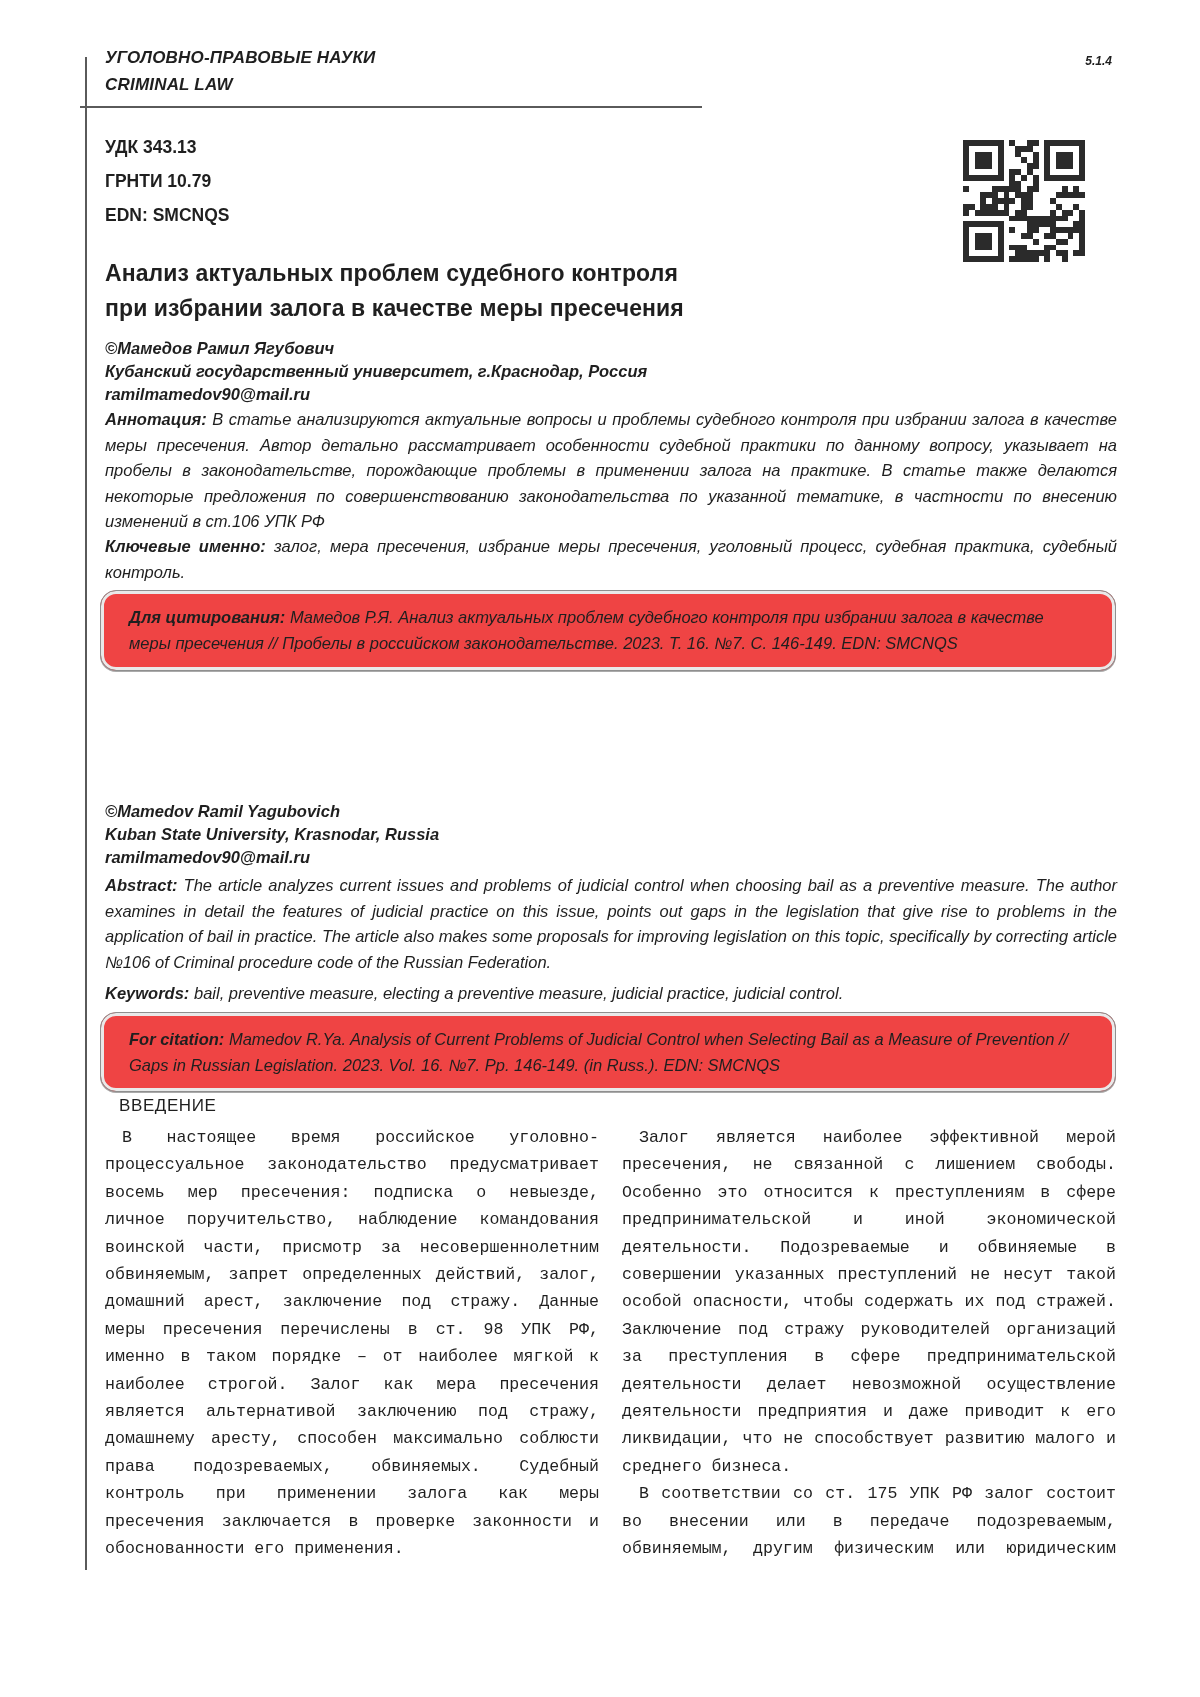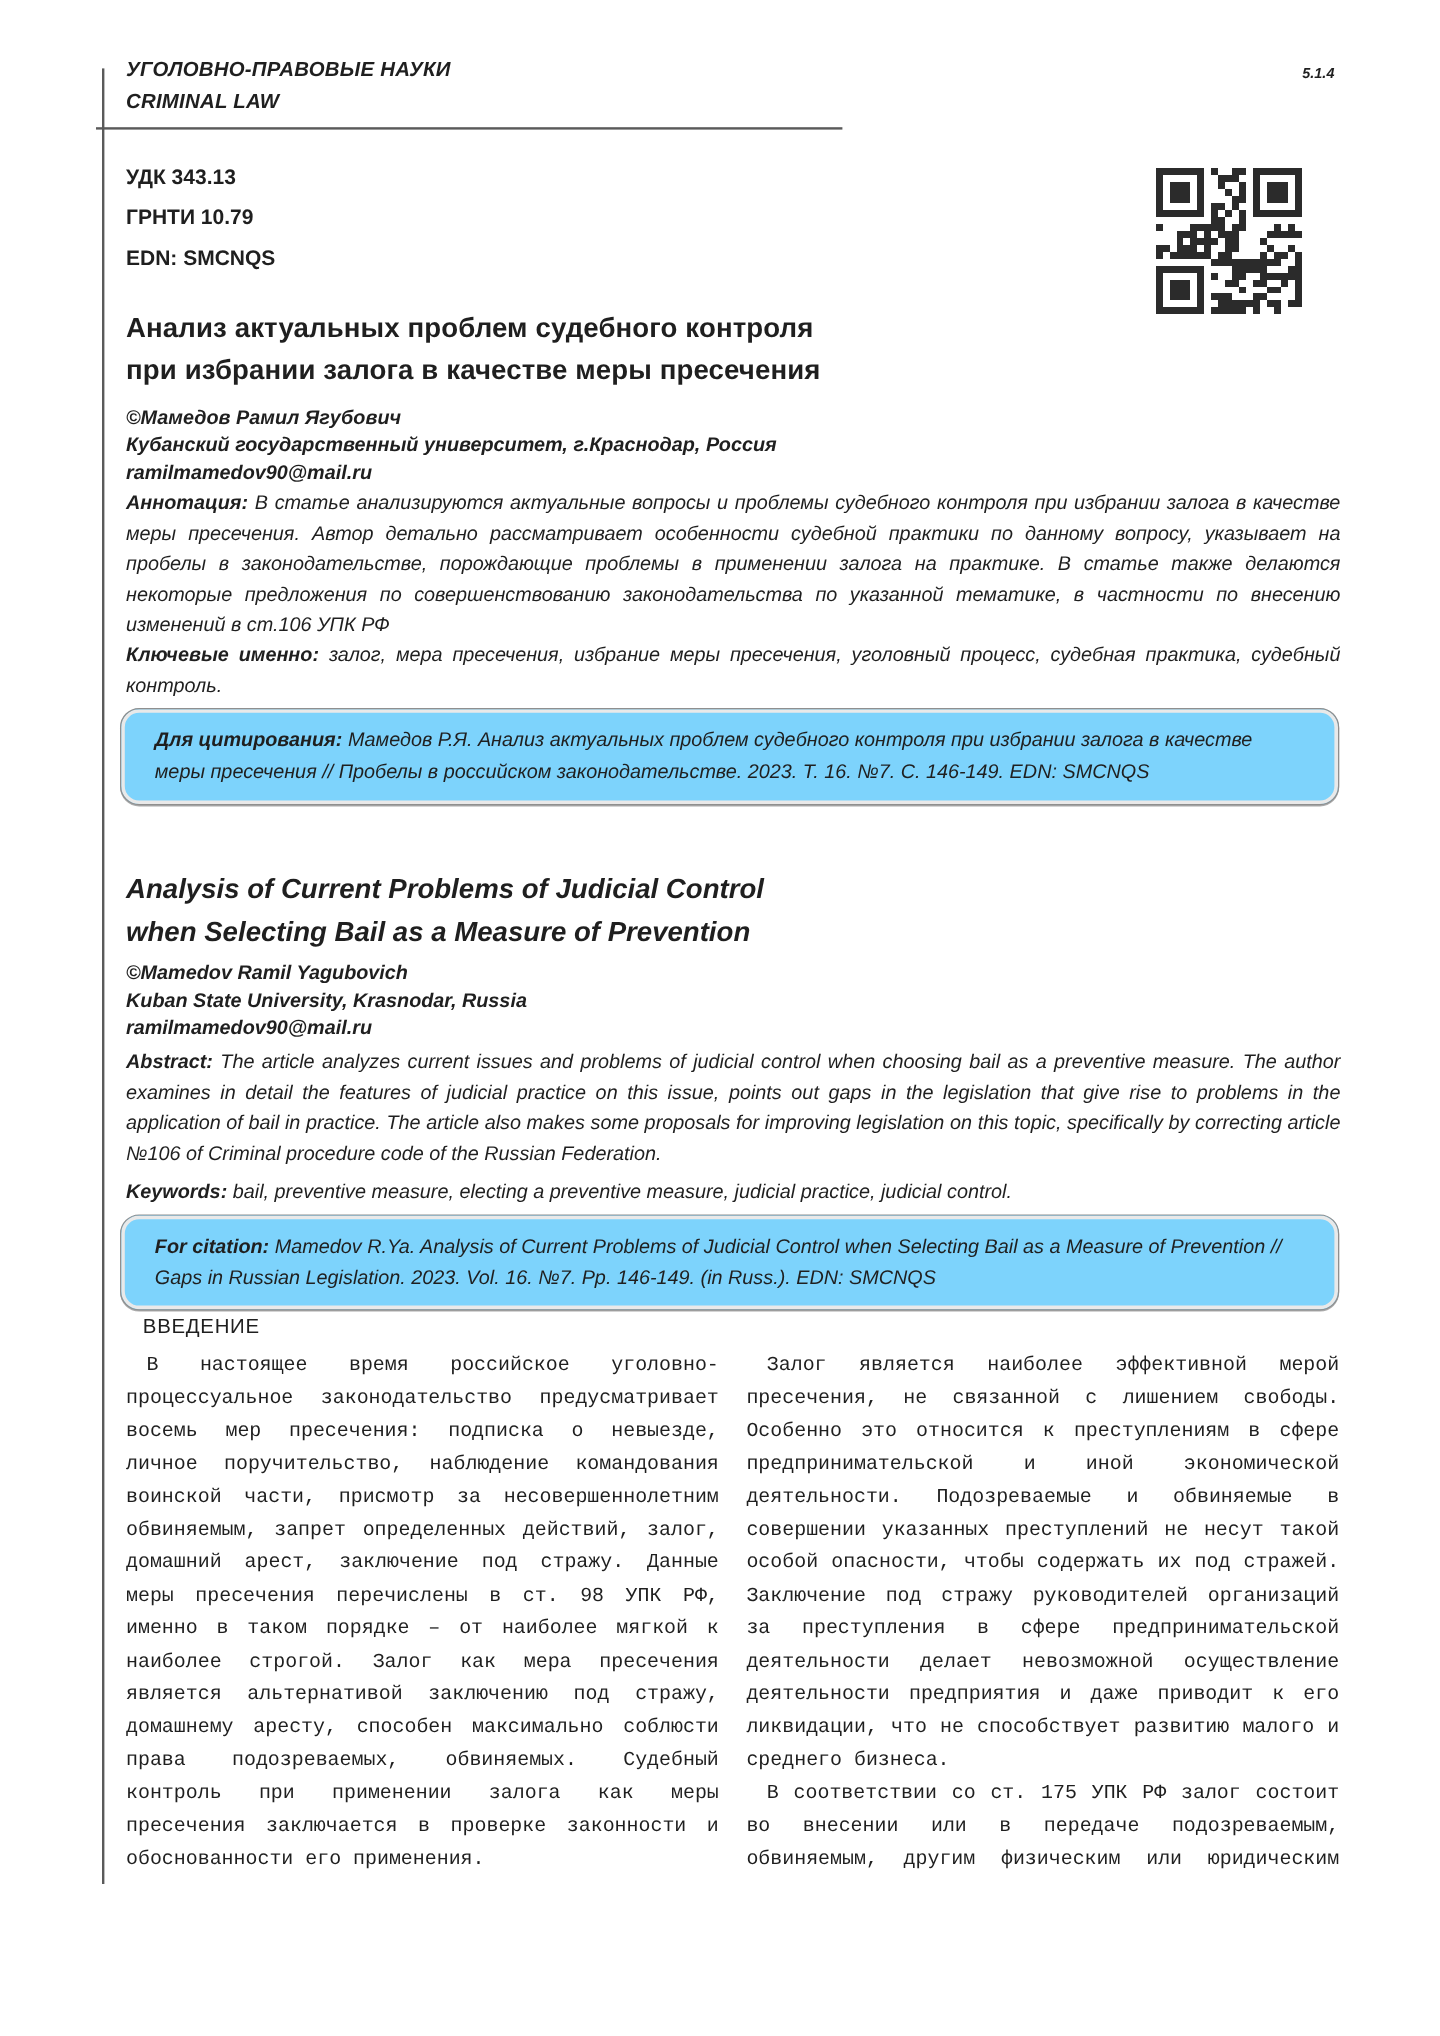--- a/index.html
+++ b/index.html
@@ -20,21 +20,21 @@
   .qr svg { width:100%; height:100%; display:block; }
 
   .title-ru { position:absolute; left:105px; top:256px; font-size:23px; font-weight:bold; line-height:35px; letter-spacing:.1px; }
   .authors-ru { position:absolute; left:105px; top:337px; font-size:16.5px; font-weight:bold; font-style:italic; line-height:23px; }
 
   .para { position:absolute; left:105px; width:1012px; font-size:16.5px; font-style:italic; line-height:25.5px; text-align:justify; }
   .para b { font-weight:bold; }
   .annotation-ru { top:407px; }
   .keywords-ru { top:534px; }
 
-  .cite-box { position:absolute; left:100px; width:1016px; background:#7dd3fc; border:1.5px solid #8f8f8f; border-radius:16px; box-shadow:inset 0 0 0 3px #e9e9e9, 0 1px 0 #aaa; padding:13px 30px 13px 28px; font-size:16.5px; font-style:italic; line-height:26px; text-align:left; }
+  .cite-box { position:absolute; left:100px; width:1016px; background:#ef4444; border:1.5px solid #8f8f8f; border-radius:16px; box-shadow:inset 0 0 0 3px #e9e9e9, 0 1px 0 #aaa; padding:13px 30px 13px 28px; font-size:16.5px; font-style:italic; line-height:26px; text-align:left; }
   .cite-box b { font-weight:bold; }
   .cite-ru { top:590px; min-height:81px; }
   .cite-en { top:1012px; min-height:62px; }
 
   .title-en { position:absolute; left:105px; top:722px; font-size:23px; font-weight:bold; font-style:italic; line-height:36px; }
   .authors-en { position:absolute; left:105px; top:800px; font-size:16.5px; font-weight:bold; font-style:italic; line-height:23px; }
   .abstract-en { top:873px; }
   .keywords-en { top:981px; }
 
   .section-heading { position:absolute; left:119px; top:1096px; font-size:17px; letter-spacing:.6px; }
@@ -317,24 +317,20 @@
     <div>Кубанский государственный университет, г.Краснодар, Россия</div>
     <div>ramilmamedov90@mail.ru</div>
   </div>
 
   <p class="para annotation-ru"><b>Аннотация:</b> <span>В статье анализируются актуальные вопросы и проблемы судебного контроля при избрании залога в качестве меры пресечения. Автор детально рассматривает особенности судебной практики по данному вопросу, указывает на пробелы в законодательстве, порождающие проблемы в применении залога на практике. В статье также делаются некоторые предложения по совершенствованию законодательства по указанной тематике, в частности по внесению изменений в ст.106 УПК РФ</span></p>
 
   <p class="para keywords-ru"><b>Ключевые именно:</b> <span>залог, мера пресечения, избрание меры пресечения, уголовный процесс, судебная практика, судебный контроль.</span></p>
 
   <div class="cite-box cite-ru"><b>Для цитирования:</b> <span>Мамедов Р.Я. Анализ актуальных проблем судебного контроля при избрании залога в качестве меры пресечения // Пробелы в российском законодательстве. 2023. Т. 16. №7. С. 146-149. EDN: SMCNQS</span></div>
 
-  <h2 class="title-en">
-    <div>Analysis of Current Problems of Judicial Control</div>
-    <div>when Selecting Bail as a Measure of Prevention</div>
-  </h2>
 
   <div class="authors-en">
     <div>©Mamedov Ramil Yagubovich</div>
     <div>Kuban State University, Krasnodar, Russia</div>
     <div>ramilmamedov90@mail.ru</div>
   </div>
 
   <p class="para abstract-en"><b>Abstract:</b> <span>The article analyzes current issues and problems of judicial control when choosing bail as a preventive measure. The author examines in detail the features of judicial practice on this issue, points out gaps in the legislation that give rise to problems in the application of bail in practice. The article also makes some proposals for improving legislation on this topic, specifically by correcting article №106 of Criminal procedure code of the Russian Federation.</span></p>
 
   <p class="para keywords-en"><b>Keywords:</b> <span>bail, preventive measure, electing a preventive measure, judicial practice, judicial control.</span></p>

